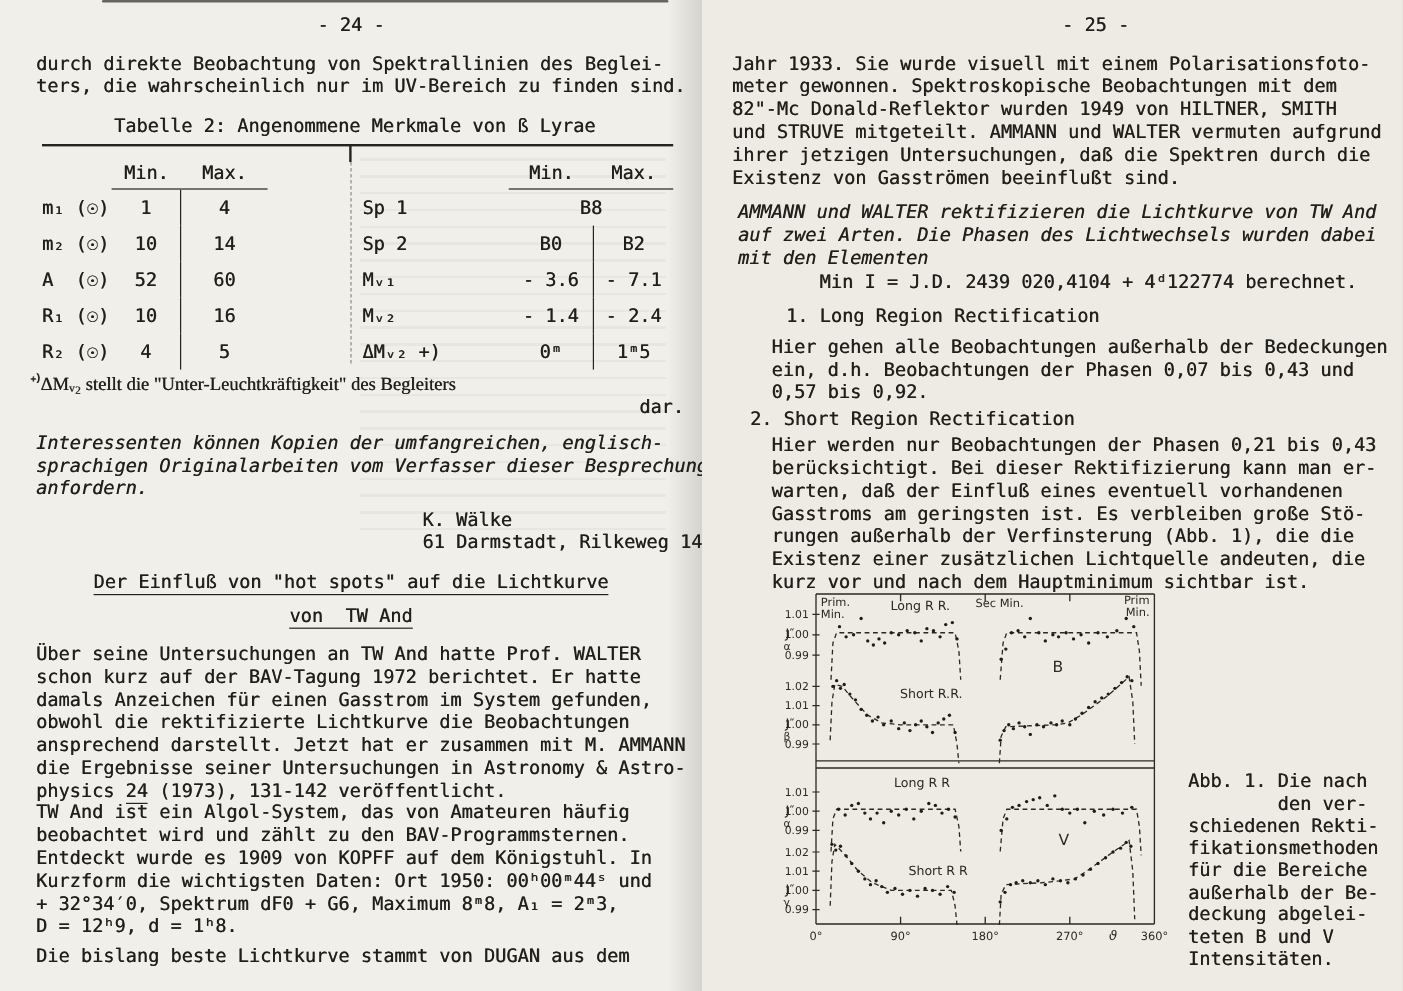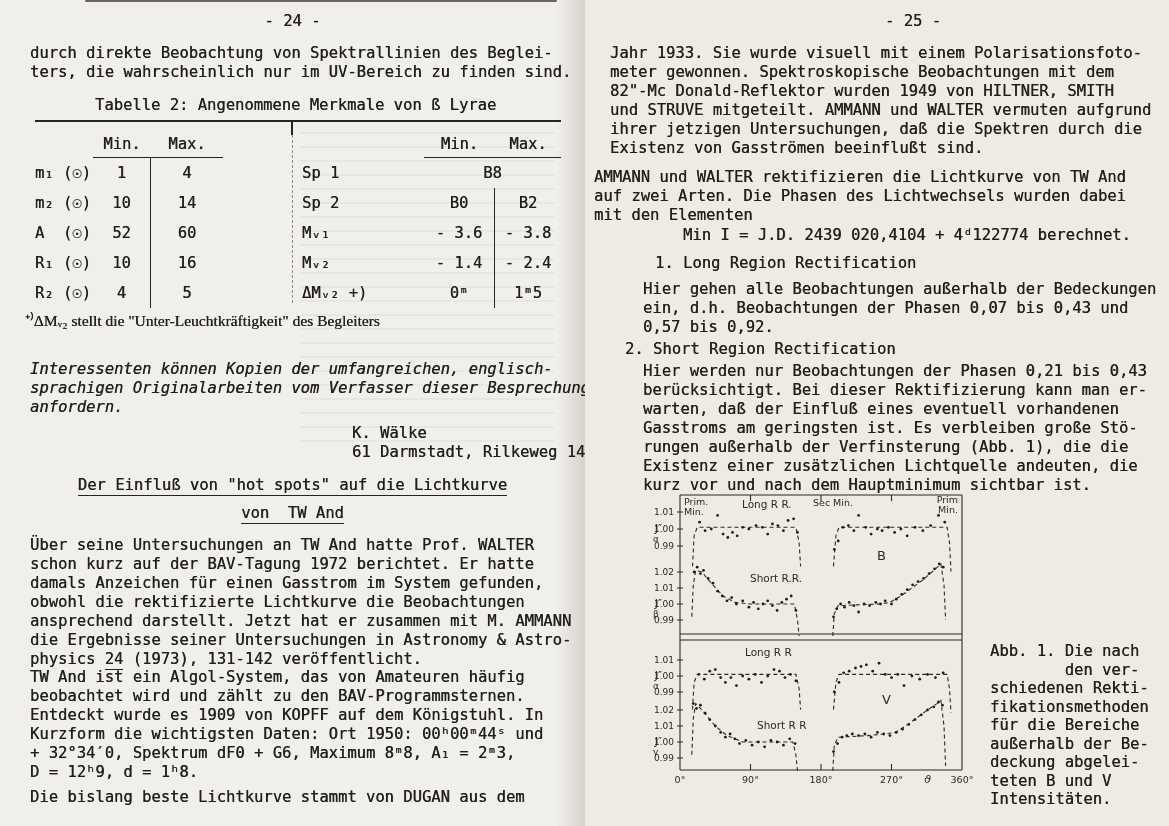--- a/index.html
+++ b/index.html
@@ -82,31 +82,32 @@
           <div class="tcell"></div>
           <div class="tcell val hline">Min.</div>
           <div class="tcell val hline">Max.</div>
           <div class="tcell">Sp 1</div>
           <div class="tcell val span2">B8</div>
           <div class="tcell">Sp 2</div>
           <div class="tcell val vline">B0</div>
           <div class="tcell val">B2</div>
           <div class="tcell">Mᵥ₁</div>
           <div class="tcell val vline">- 3.6</div>
-          <div class="tcell val">- 3.8</div>
+          <div class="tcell val">- 7.1</div>
           <div class="tcell">Mᵥ₂</div>
           <div class="tcell val vline">- 1.4</div>
           <div class="tcell val">- 2.4</div>
           <div class="tcell">ΔMᵥ₂ +)</div>
           <div class="tcell val vline">0ᵐ</div>
           <div class="tcell val">1ᵐ5</div>
         </div>
     </div>
 
     <div class="txt" style="left:25px;top:311px;font-family:Liberation Serif, serif;">⁺⁾ΔMᵥ₂ stellt die "Unter-Leuchtkräftigkeit" des Begleiters</div>
+    <div class="txt" style="left:30px;top:330px;width:540px;text-align:right;">dar.</div>
 
     <div class="txt" style="left:30px;top:360px;font-style:italic;">Interessenten können Kopien der umfangreichen, englisch-
 sprachigen Originalarbeiten vom Verfasser dieser Besprechung
 anfordern.</div>
 
     <div class="txt" style="left:352px;top:424px;">K. Wälke
 61 Darmstadt, Rilkeweg 14</div>
 
     <div class="txt ctr" style="top:476px;"><span class="u">Der Einfluß von "hot spots" auf die Lichtkurve</span></div>
     <div class="txt ctr" style="top:504px;"><span class="u">von  TW And</span></div>
@@ -132,21 +133,21 @@
   <div class="page" id="pageR">
     <div class="txt ctr" style="top:12px;">- 25 -</div>
 
     <div class="txt" style="left:25px;top:44px;">Jahr 1933. Sie wurde visuell mit einem Polarisationsfoto-
 meter gewonnen. Spektroskopische Beobachtungen mit dem
 82"-Mc Donald-Reflektor wurden 1949 von HILTNER, SMITH
 und STRUVE mitgeteilt. AMMANN und WALTER vermuten aufgrund
 ihrer jetzigen Untersuchungen, daß die Spektren durch die
 Existenz von Gasströmen beeinflußt sind.</div>
 
-    <div class="txt" style="left:9px;top:168px;">AMMANN und WALTER rektifizieren die Lichtkurve von TW And
+    <div class="txt" style="left:30px;top:168px;font-style:italic;">AMMANN und WALTER rektifizieren die Lichtkurve von TW And
 auf zwei Arten. Die Phasen des Lichtwechsels wurden dabei
 mit den Elementen</div>
 
     <div class="txt" style="left:98px;top:226px;">Min I = J.D. 2439 020,4104 + 4ᵈ122774 berechnet.</div>
 
     <div class="txt" style="left:40px;top:254px;margin-left:30px;">1. Long Region Rectification</div>
     <div class="txt" style="left:58px;top:280px;">Hier gehen alle Beobachtungen außerhalb der Bedeckungen
 ein, d.h. Beobachtungen der Phasen 0,07 bis 0,43 und
 0,57 bis 0,92.</div>
 

